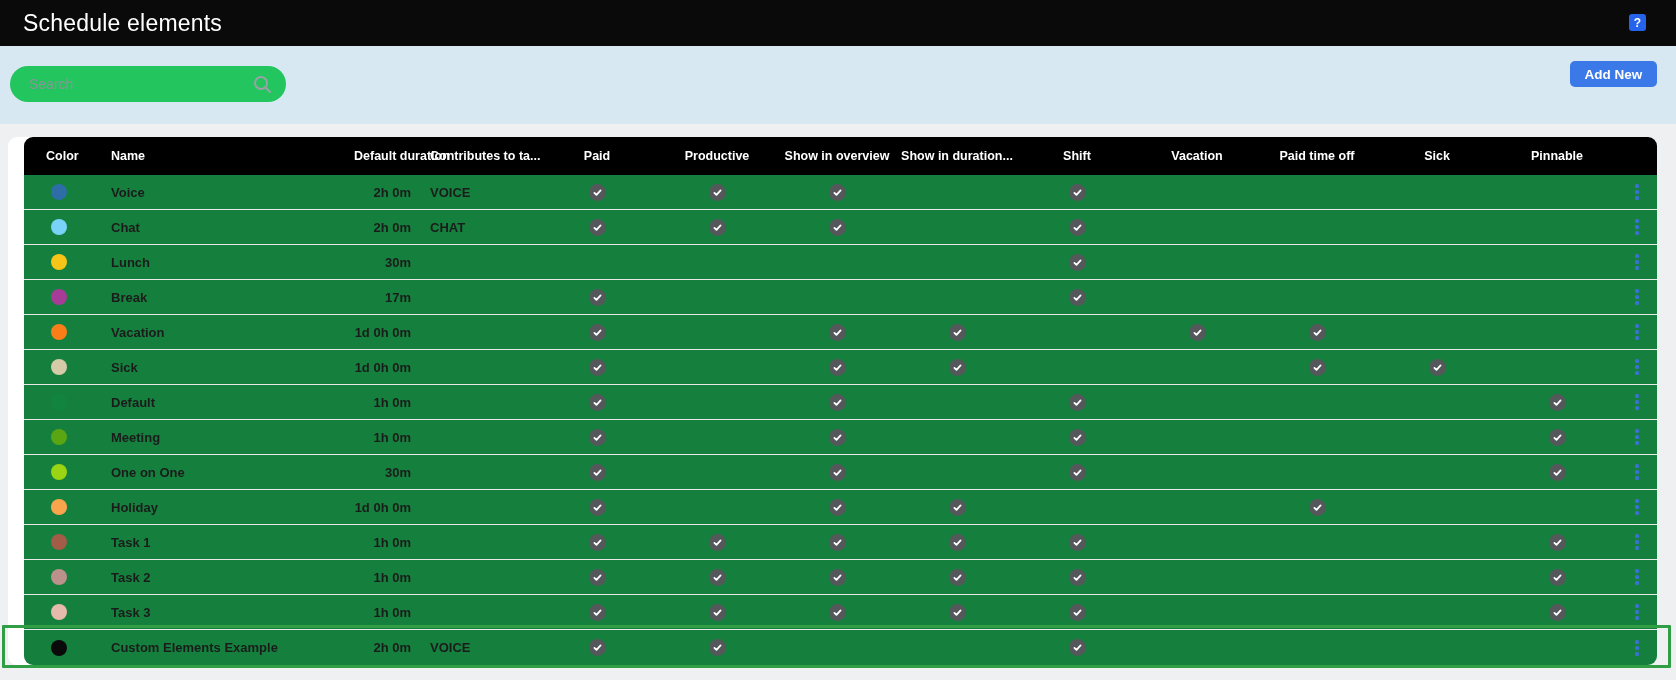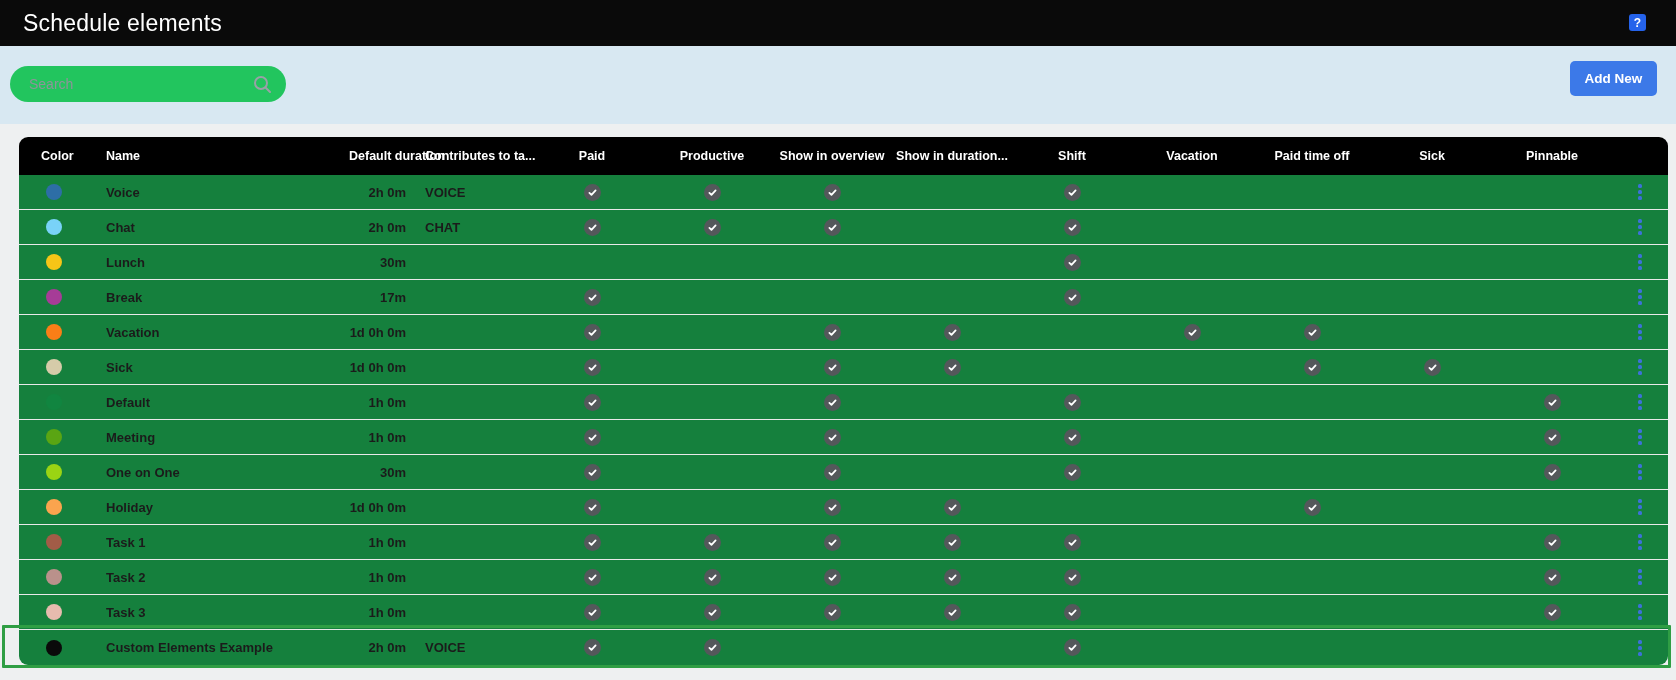--- a/index.html
+++ b/index.html
@@ -23,28 +23,28 @@
   .band { position:absolute; left:0; top:46px; width:1676px; height:78px; background:#d8e8f2; }
   .search-wrap { position:absolute; left:10px; top:66px; width:276px; height:36px; }
   .search-input {
     width:100%; height:100%; border:none; outline:none; border-radius:18px;
     background:#22c55e; padding:0 44px 0 19px; font-size:14px; color:#444;
     font-family:"Liberation Sans", sans-serif;
   }
   .search-input::placeholder { color:#8d9499; }
   .search-icon { position:absolute; right:14px; top:8px; width:20px; height:20px; pointer-events:none; }
   .add-btn {
-    position:absolute; left:1570px; top:61px; width:87px; height:35px;
+    position:absolute; left:1570px; top:61px; width:87px; height:26px;
     background:#3c79e8; color:#fff; border:none; border-radius:5px;
     font-size:13.5px; font-weight:700; cursor:pointer; font-family:"Liberation Sans", sans-serif;
   }
   
   .table {
-    position:absolute; left:19px; top:137px; width:1649px;
-    background:#ffffff; border-radius:9px;
+    position:absolute; left:8px; top:137px; width:1649px;
+    background:#ffffff; border-radius:9px;padding-left:16px;
   }
   .thead {
     height:38px; background:#000000; border-radius:9px 9px 0 0;
     display:grid; align-items:center; color:#fff; font-size:12.5px; font-weight:700;
   }
   .row {
     height:35px; display:grid; align-items:center; background:#15803d;
     border-bottom:1px solid #e9e9e9; font-size:13px; font-weight:700; color:#1b1b1b;
   }
   .row:last-child { border-bottom:none; border-radius:0 0 9px 9px; }

